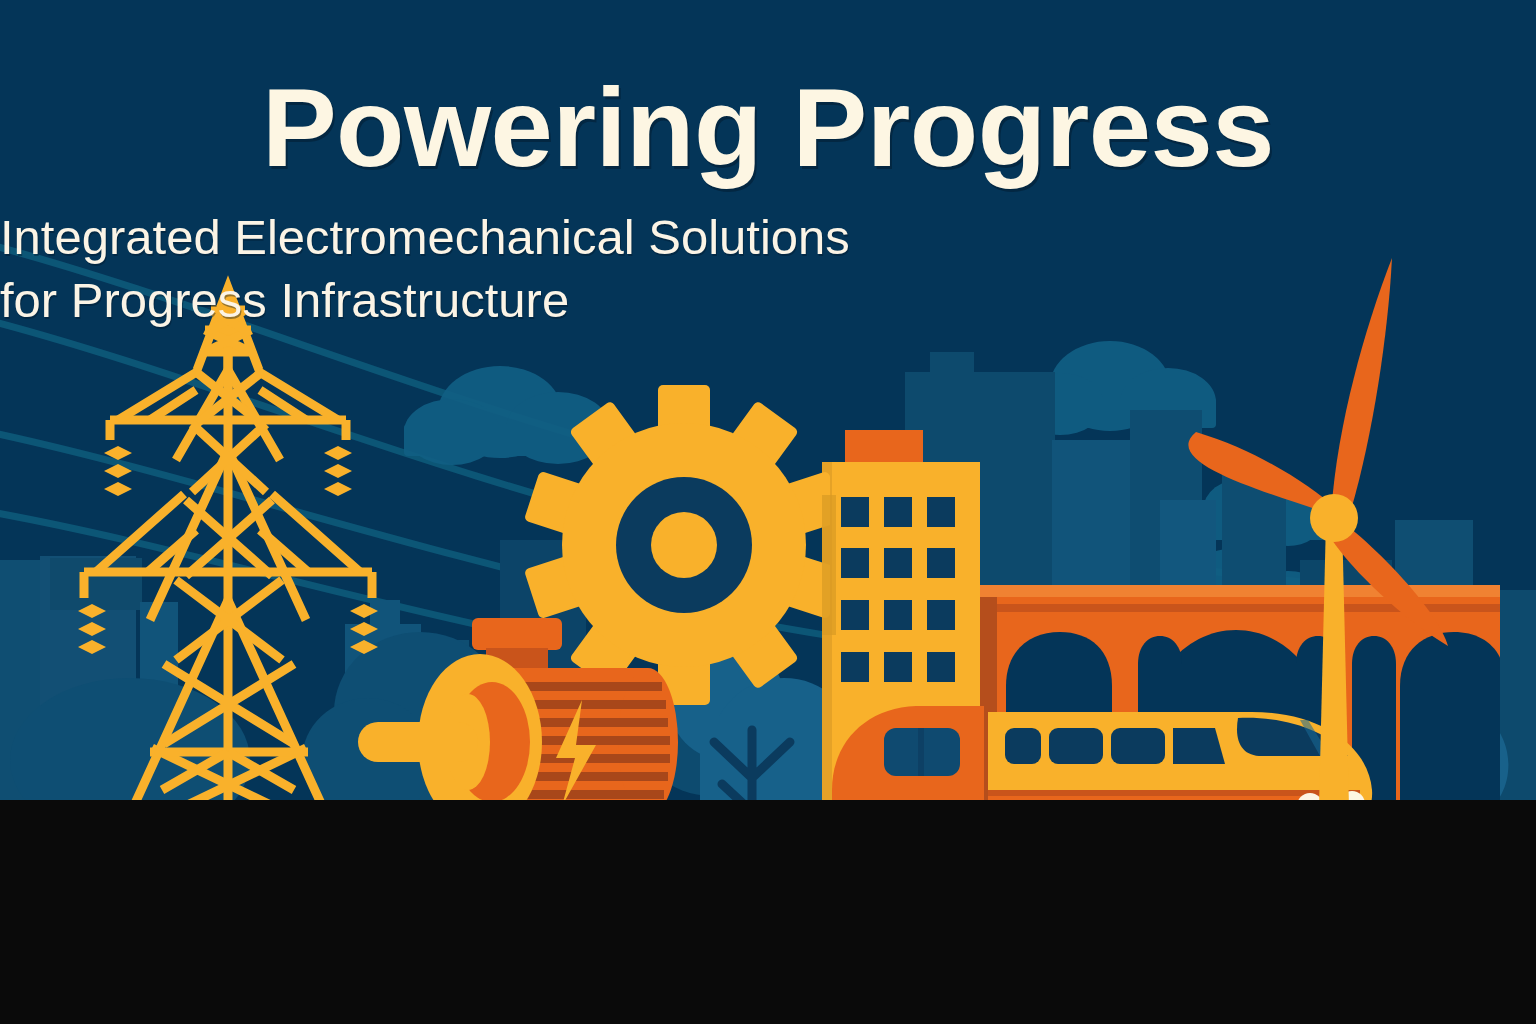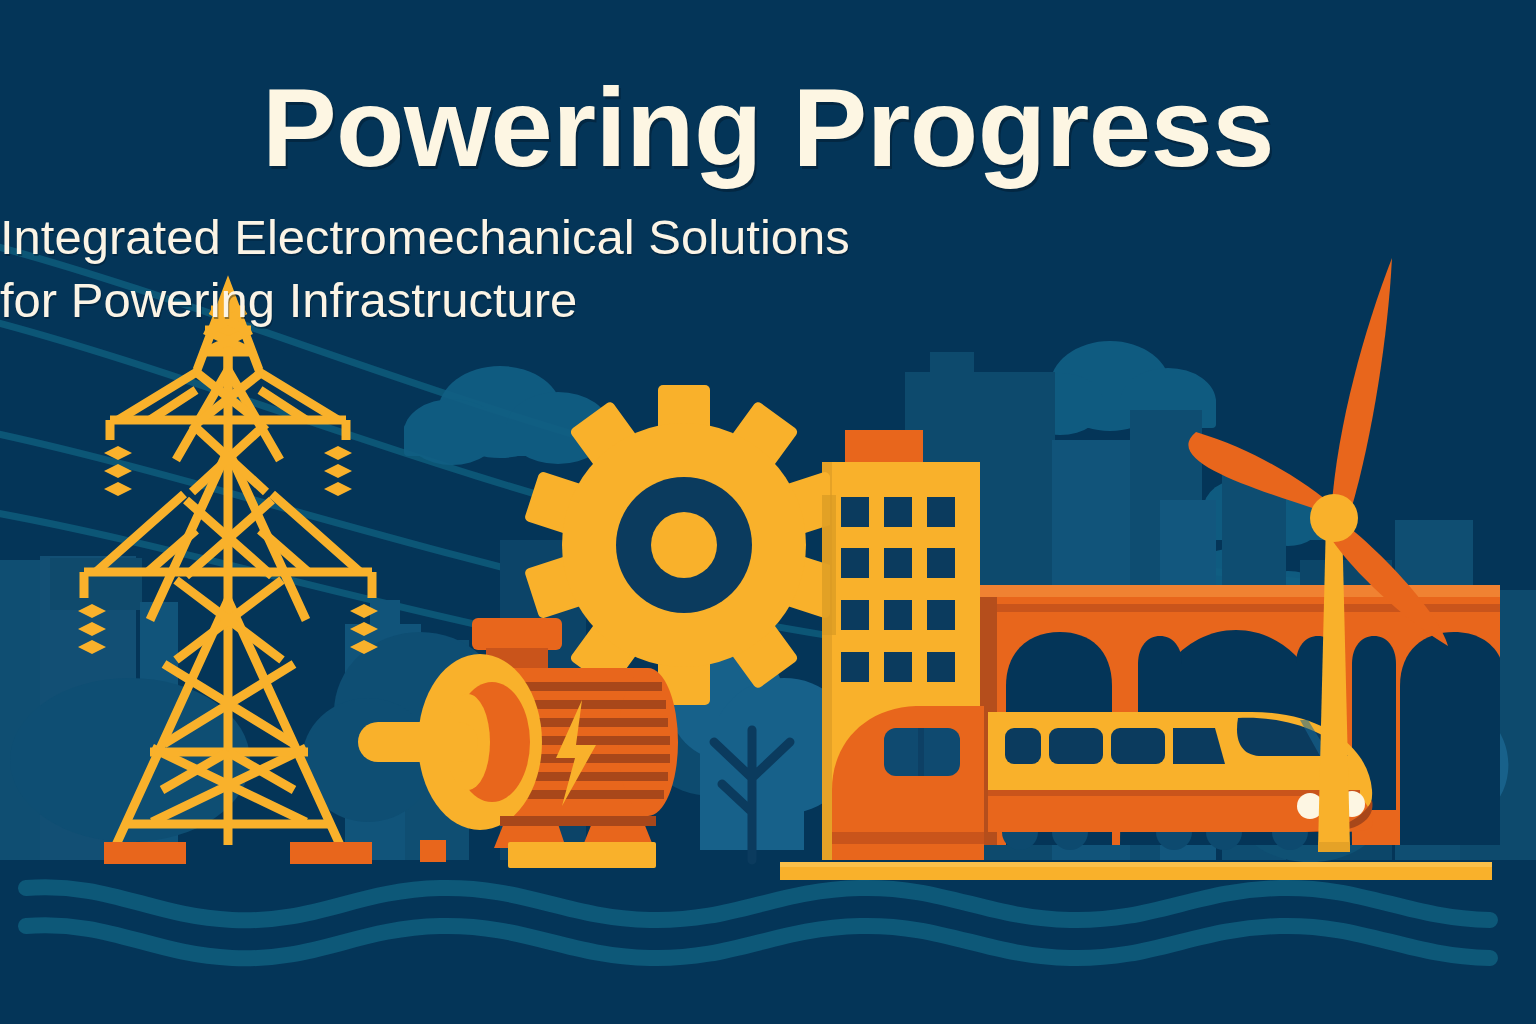--- a/index.html
+++ b/index.html
@@ -1,17 +1,17 @@
 <!DOCTYPE html>
 <html><head>
 <meta charset="utf-8">
 <style>
   html,body{margin:0;padding:0;background:#0a0a0a;}
   #stage{
-    position:relative;width:1536px;height:1024px;overflow:hidden;
+    position:relative;width:1536px;height:800px;overflow:hidden;
     background:#d946ef;
     font-family:"Liberation Sans","DejaVu Sans",sans-serif;
   }
   #stage svg{position:absolute;left:0;top:0;width:1536px;height:1024px;display:block;}
 
   
   .text-layer{position:absolute;left:0;top:0;width:1536px;height:1024px;pointer-events:none;}
   #hero-title{
     position:absolute;left:0;top:72px;width:1536px;text-align:center;
     font-size:112px;line-height:1.0;font-weight:bold;
@@ -383,17 +383,17 @@
                  C1364 924 1406 956 1490 958"></path>
       </g>
 
     </g>
   </svg>
 
   <div class="text-layer">
     <div id="hero-title">Powering Progress</div>
     <div id="hero-sub">
       <span>Integrated Electromechanical Solutions</span>
-      <span class="l2">for Powering Infrastructure</span>
+      <span class="l2">for Progress Infrastructure</span>
     </div>
   </div>
 
 </div>
 
 </body></html>

